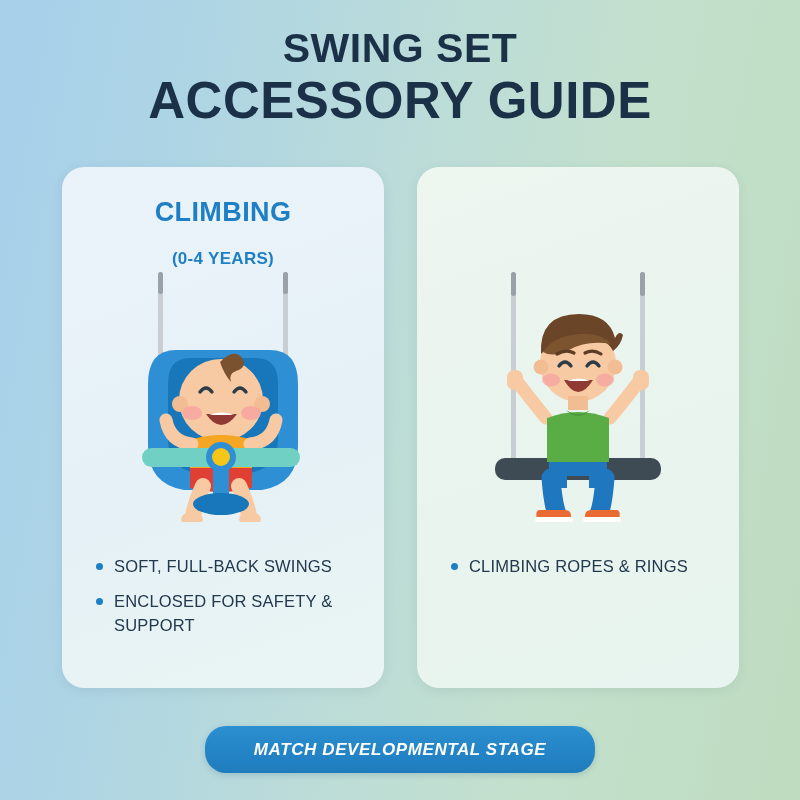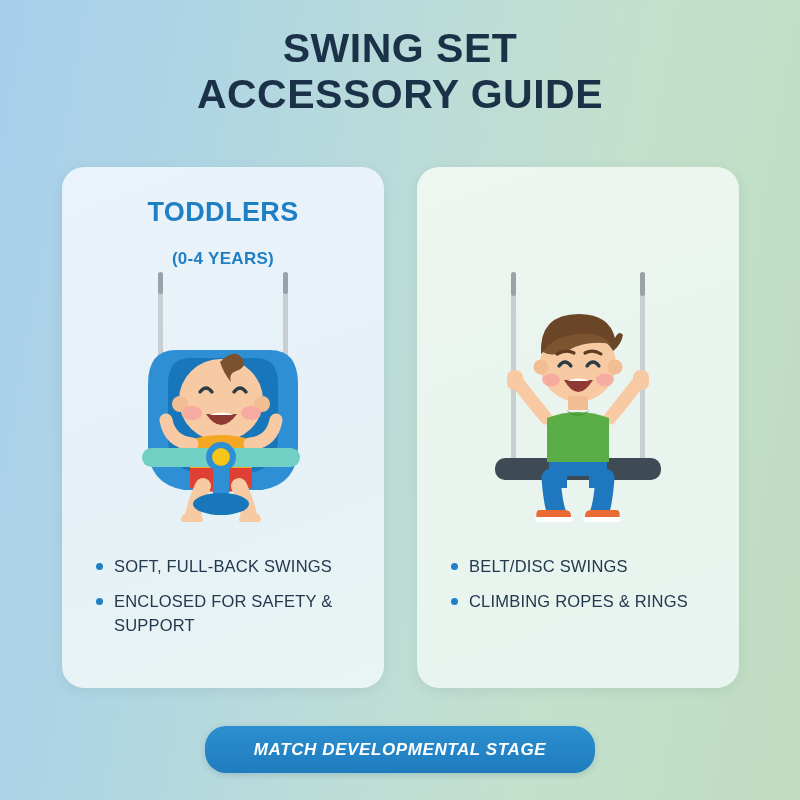--- a/index.html
+++ b/index.html
@@ -9,21 +9,21 @@
     background:linear-gradient(100deg,#a7cfeb 0%,#aed5e4 22%,#bcdcd8 48%,#c3e0cd 70%,#bfdcc0 100%);
   }
   .poster{position:relative;width:800px;height:800px;}
 
   
   .title-block{
     position:absolute;left:0;right:0;top:26px;text-align:center;
     color:#1b3147;font-weight:bold;letter-spacing:.5px;line-height:1.12;
   }
   .title-line{display:block;font-size:41px;}
-  .title-line.l2{font-size:41px;}
+  .title-line.l2{font-size:51px;}
 
   
   .card{
     position:absolute;top:167px;width:322px;height:521px;border-radius:22px;
     box-shadow:0 3px 12px rgba(40,70,90,.09);
   }
   .card.left{left:62px;background:linear-gradient(160deg,#eaf3fa 0%,#e6f1f7 55%,#e9f4f3 100%);}
   .card.right{left:417px;background:linear-gradient(160deg,#edf6ef 0%,#e9f4ee 55%,#e8f4ef 100%);}
 
   .card-head{position:absolute;left:0;right:0;top:30px;text-align:center;}
@@ -64,21 +64,21 @@
 <div class="poster">
 
   <div class="title-block">
     <span class="title-line l1">SWING SET</span>
     <span class="title-line l2">ACCESSORY GUIDE</span>
   </div>
 
   <div class="card left">
 
     <div class="card-head">
-      <span class="card-title">TODDLERS</span>
+      <span class="card-title">CLIMBING</span>
       <span class="card-sub">(0-4 YEARS)</span>
     </div>
 
     <div class="art">
       <svg width="230" height="250" viewBox="0 0 230 250" aria-hidden="true">
 
         <g>
           <rect x="50" y="0" width="5" height="150" rx="2.5" fill="#c9ced2"></rect>
           <rect x="175" y="0" width="5" height="150" rx="2.5" fill="#c9ced2"></rect>
           <rect x="50" y="0" width="5" height="22" rx="2.5" fill="#9aa2a8"></rect>
@@ -192,24 +192,20 @@
         <path d="M76 238 h26 q6 0 6 6 v5 h-34 q-2 -11 2 -11 z" fill="#ea6a33"></path>
         <rect x="72" y="245" width="38" height="5" rx="2.5" fill="#ffffff"></rect>
         <path d="M128 238 h26 q4 0 2 11 h-34 v-5 q0 -6 6 -6 z" fill="#ea6a33"></path>
         <rect x="120" y="245" width="38" height="5" rx="2.5" fill="#ffffff"></rect>
       </svg>
     </div>
 
     <div class="bullets">
       <div class="bullet-row">
         <span class="dot"></span>
-        <span class="bullet-text">BELT/DISC SWINGS</span>
-      </div>
-      <div class="bullet-row">
-        <span class="dot"></span>
         <span class="bullet-text">CLIMBING ROPES &amp; RINGS</span>
       </div>
     </div>
   </div>
 
   <div class="banner">
     <span class="banner-text">MATCH DEVELOPMENTAL STAGE</span>
   </div>
 
 </div>

